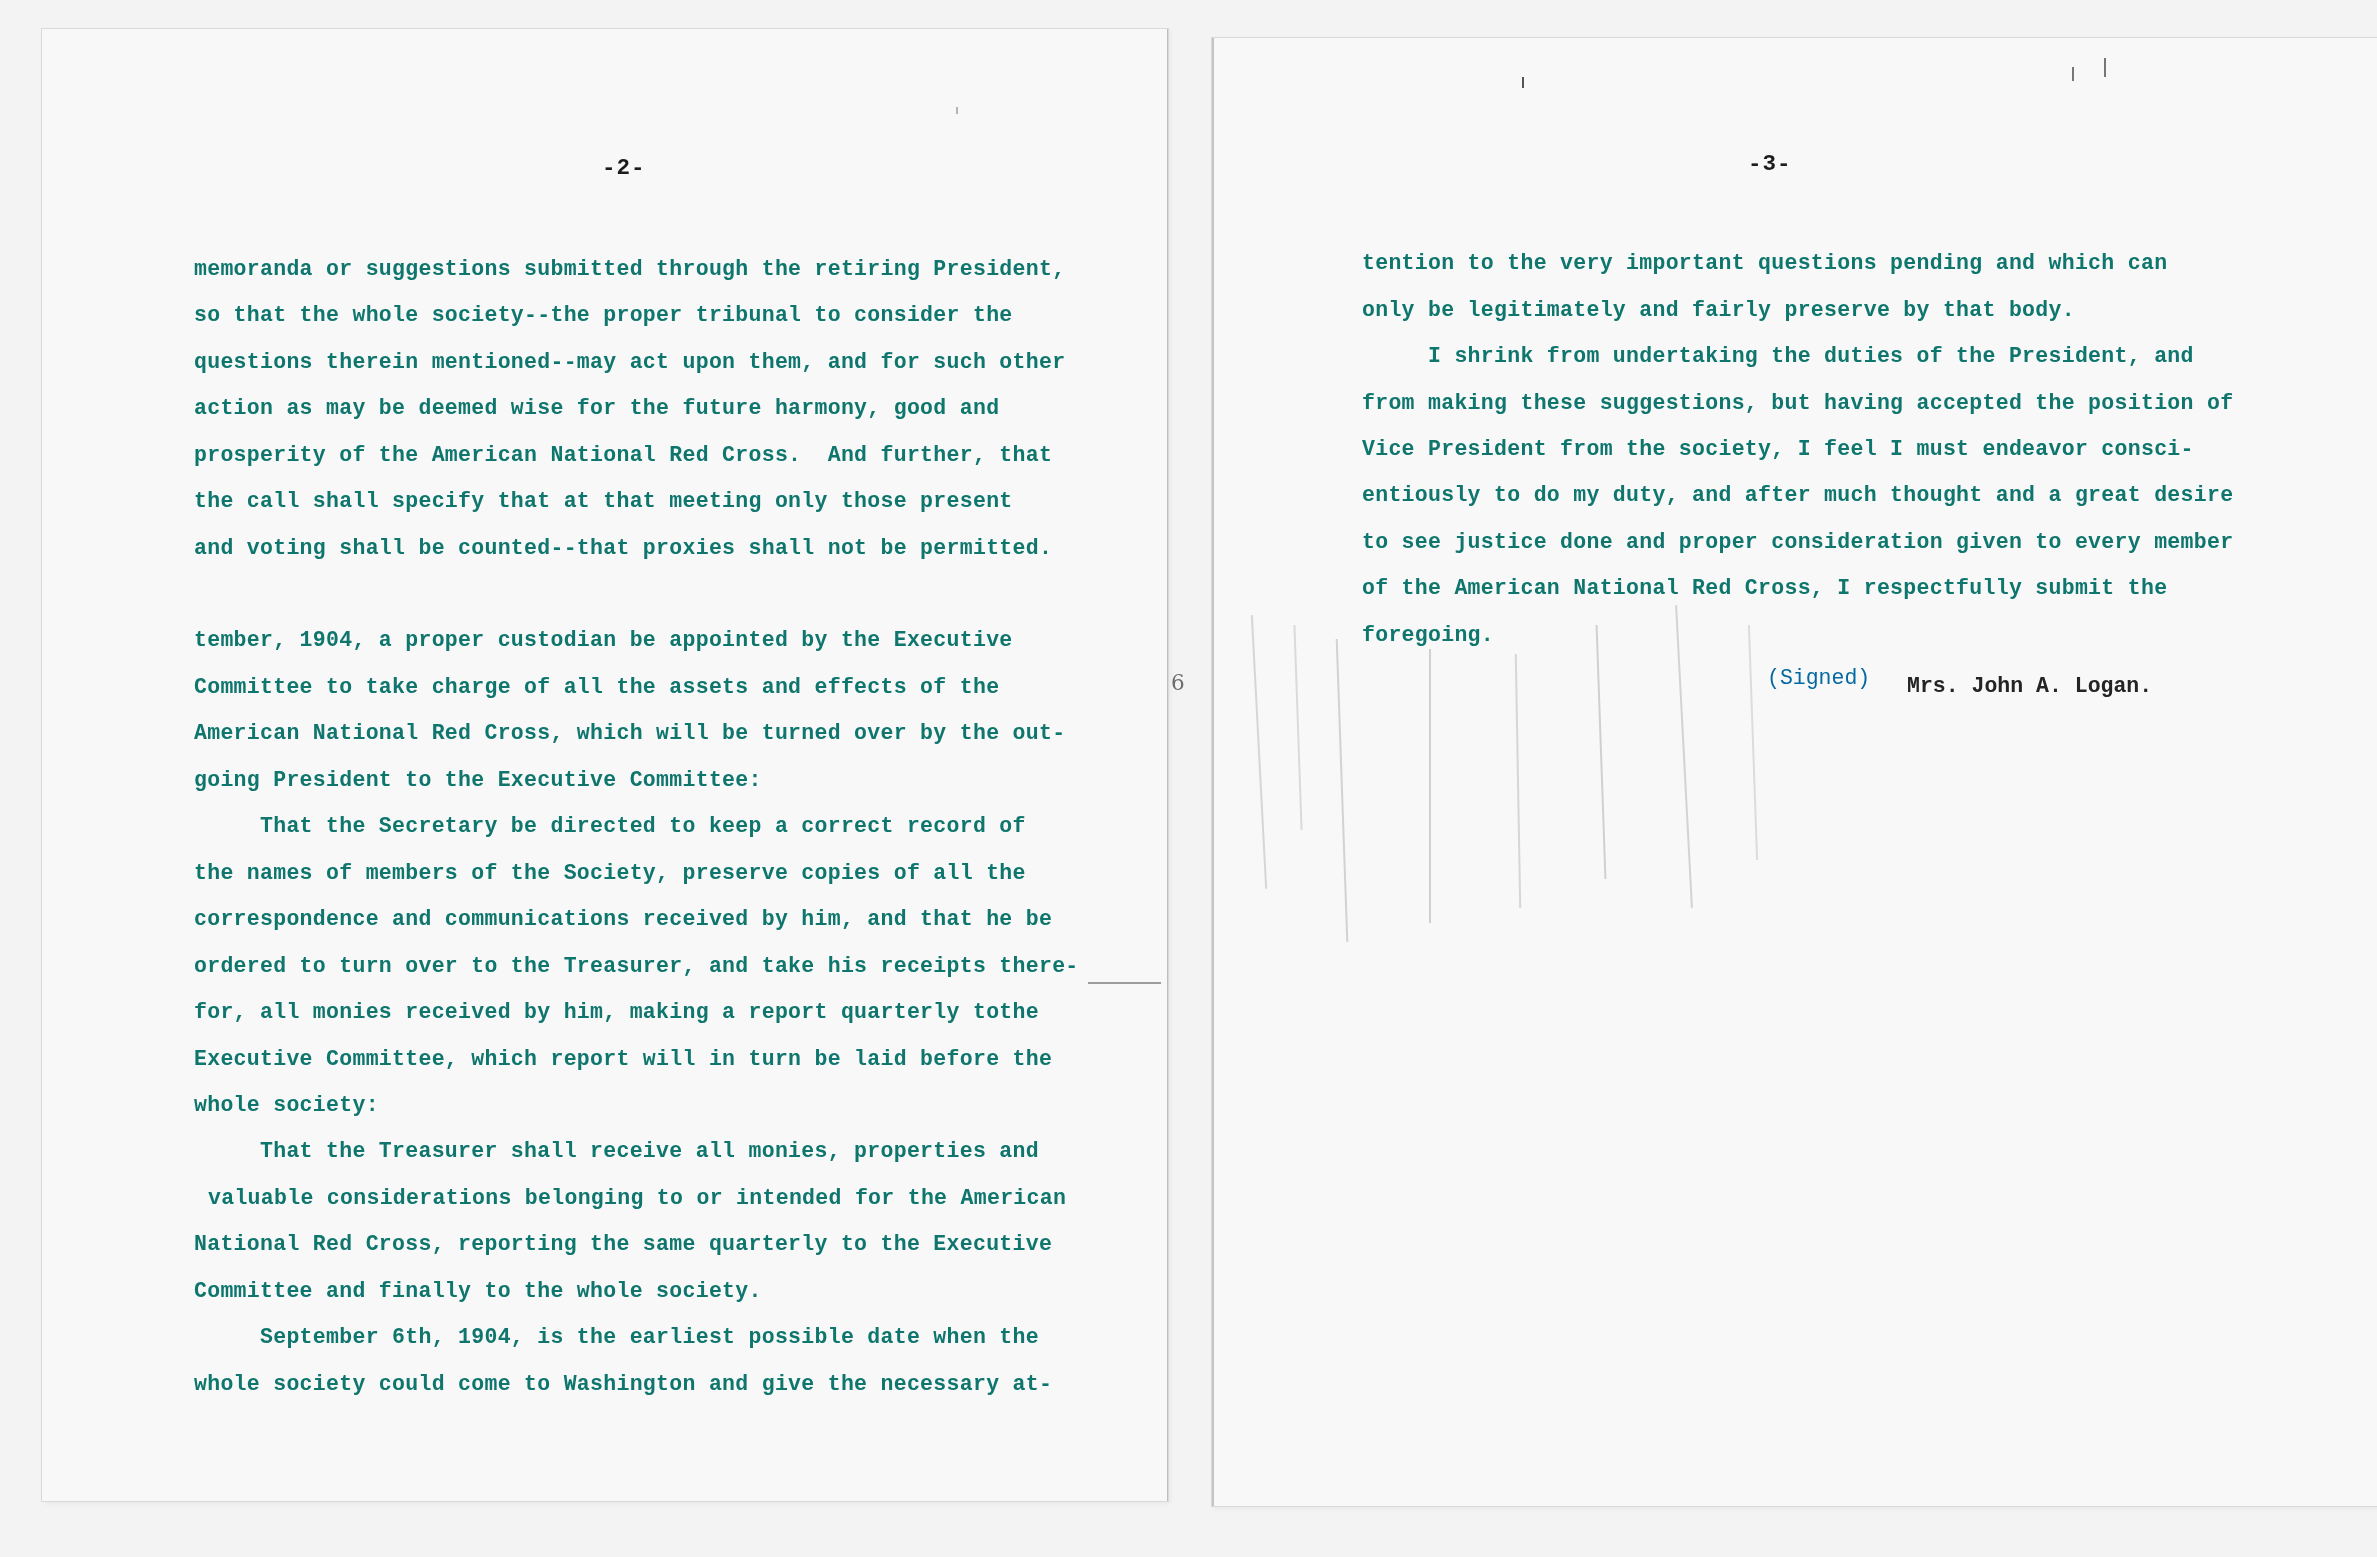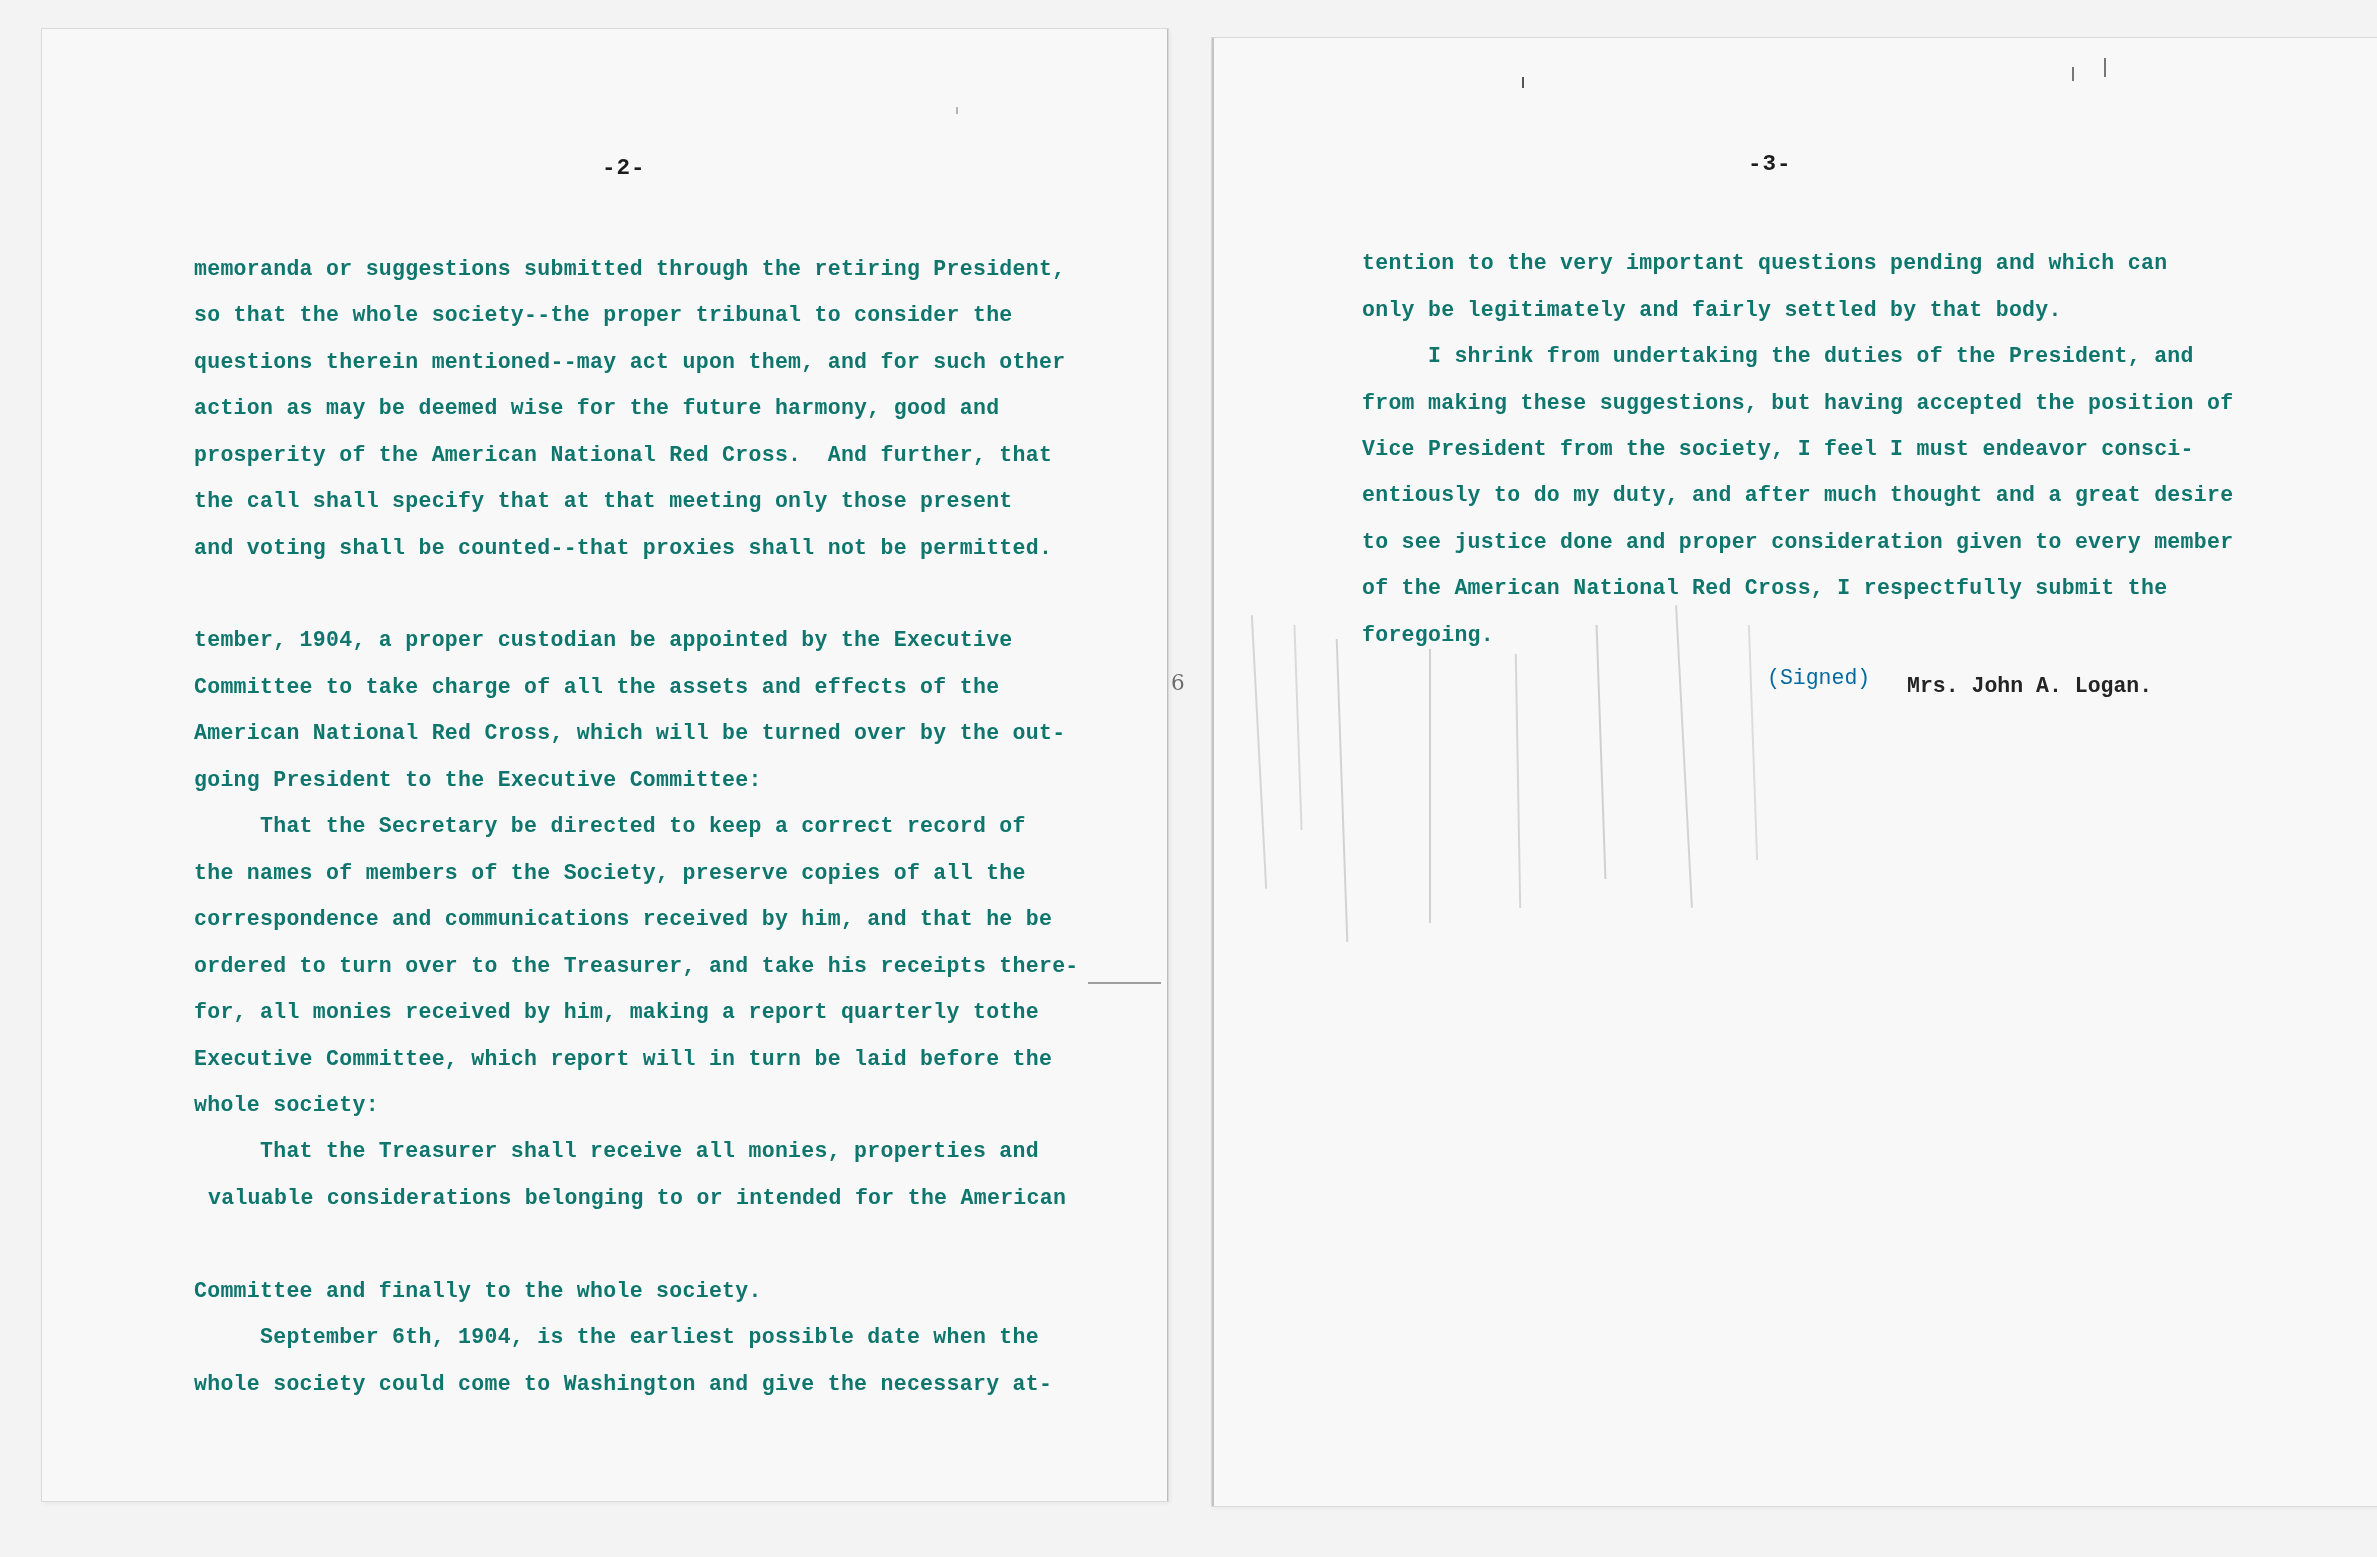--- a/index.html
+++ b/index.html
@@ -45,39 +45,40 @@
   <div class="line" style="left:152px; top:741px;">going President to the Executive Committee:</div>
   <div class="line" style="left:152px; top:787px;">     That the Secretary be directed to keep a correct record of</div>
   <div class="line" style="left:152px; top:834px;">the names of members of the Society, preserve copies of all the</div>
   <div class="line" style="left:152px; top:880px;">correspondence and communications received by him, and that he be</div>
   <div class="line" style="left:152px; top:927px;">ordered to turn over to the Treasurer, and take his receipts there-</div>
   <div class="line" style="left:152px; top:973px;">for, all monies received by him, making a report quarterly tothe</div>
   <div class="line" style="left:152px; top:1020px;">Executive Committee, which report will in turn be laid before the</div>
   <div class="line" style="left:152px; top:1066px;">whole society:</div>
   <div class="line" style="left:152px; top:1112px;">     That the Treasurer shall receive all monies, properties and</div>
   <div class="line" style="left:152px; top:1159px;margin-left:14px;">valuable considerations belonging to or intended for the American</div>
+  <div class="line" style="left:152px; top:1205px;">National Red Cross, reporting the same quarterly to the Executive</div>
   <div class="line" style="left:152px; top:1252px;">Committee and finally to the whole society.</div>
   <div class="line" style="left:152px; top:1298px;">     September 6th, 1904, is the earliest possible date when the</div>
   <div class="line" style="left:152px; top:1345px;">whole society could come to Washington and give the necessary at-</div>
 
   <div class="mark" style="left:1046px; top:953px; width:73px; height:1.5px; background:#9d9d9d;"></div>
   <div class="mark" style="left:914px; top:78px; width:2px; height:6.8px;"></div>
 </div>
 
 <div class="bleed" style="left:1171px; top:670px; font-size:21.5px; color:#6c6c6c; font-style:normal;">6</div>
 
 <div class="page" id="page-right">
   <div class="pnum" style="left:534px; top:113px;">-3-</div>
 
   <div class="mark" style="left:308px; top:39px; width:2px; height:10.8px; background:#555;"></div>
   <div class="mark" style="left:890px; top:19.6px; width:2.4px; height:19.6px; background:#777;"></div>
   <div class="mark" style="left:858px; top:29px; width:2px; height:13.7px; background:#777;"></div>
 
   <div class="line" style="left:148px; top:215px;">tention to the very important questions pending and which can</div>
-  <div class="line" style="left:148px; top:262px;">only be legitimately and fairly settled by that body.</div>
+  <div class="line" style="left:148px; top:262px;">only be legitimately and fairly preserve by that body.</div>
   <div class="line" style="left:148px; top:308px;">     I shrink from undertaking the duties of the President, and</div>
   <div class="line" style="left:148px; top:355px;">from making these suggestions, but having accepted the position of</div>
   <div class="line" style="left:148px; top:401px;">Vice President from the society, I feel I must endeavor consci-</div>
   <div class="line" style="left:148px; top:447px;">entiously to do my duty, and after much thought and a great desire</div>
   <div class="line" style="left:148px; top:494px;">to see justice done and proper consideration given to every member</div>
   <div class="line" style="left:148px; top:540px;">of the American National Red Cross, I respectfully submit the</div>
   <div class="line" style="left:148px; top:587px;">foregoing.</div>
 
   <div class="sig-label" style="left:553px; top:628px;">(Signed)</div>
   <div class="sig" style="left:693px; top:636px;">Mrs. John A. Logan.</div>

